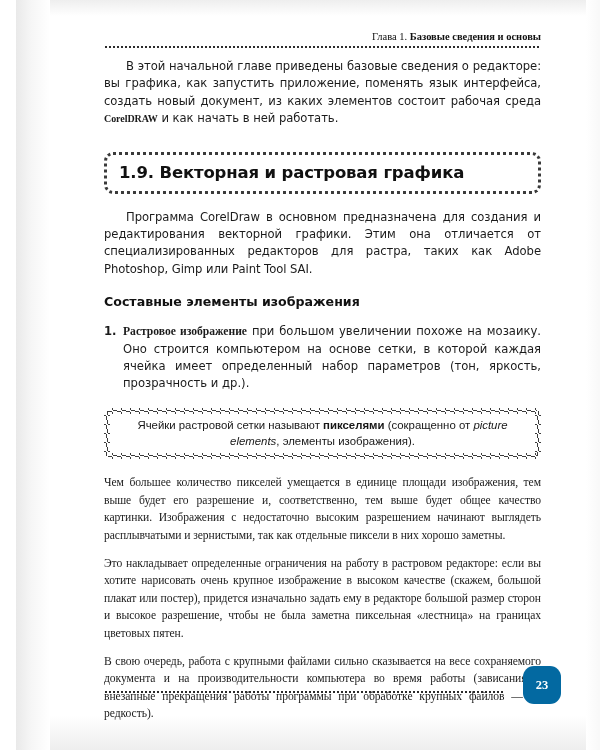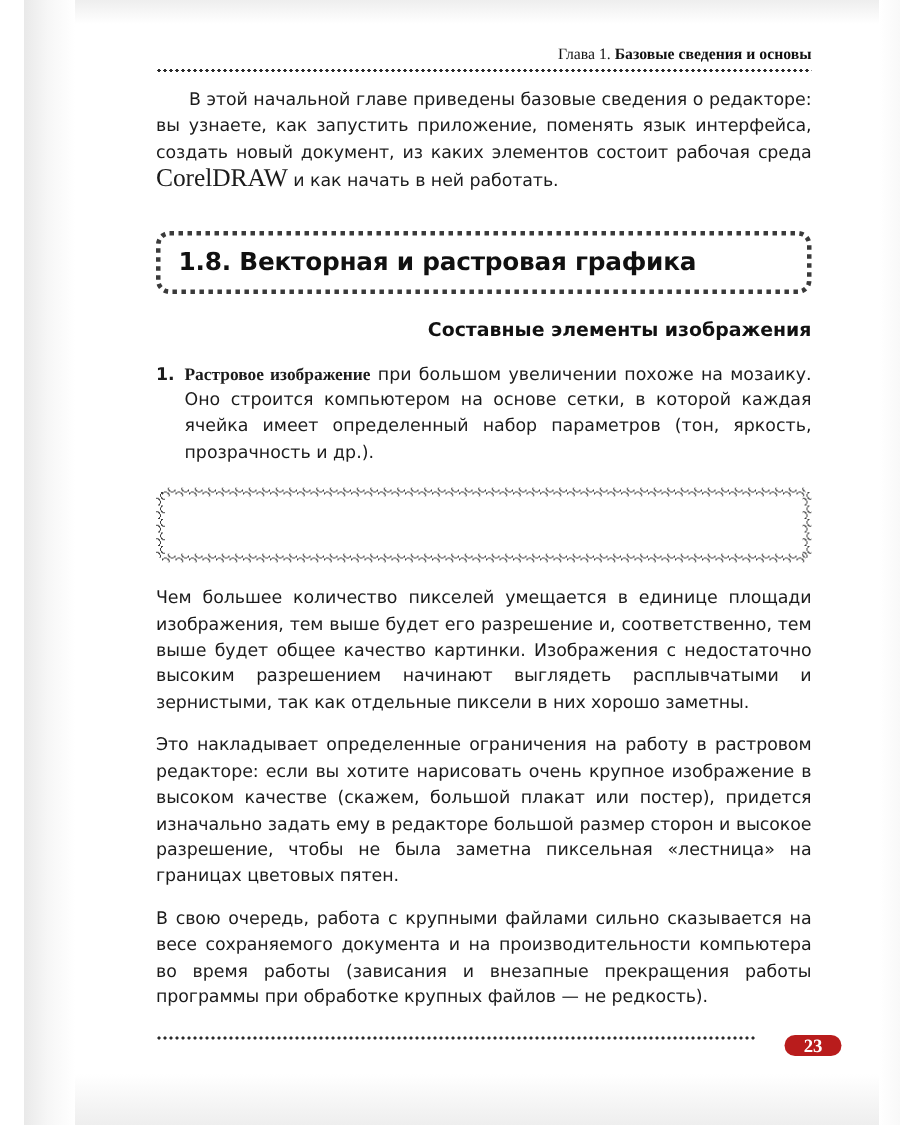--- a/index.html
+++ b/index.html
@@ -79,27 +79,28 @@
 
   p.body {
     margin: 0 0 0 0;
     font-size: 11.6px;
     line-height: 17.4px;
     text-align: justify;
     text-indent: 22px;
     color: #1b1b1b;
     letter-spacing: -0.05px;
   }
-  p.body.no-indent { text-indent: 0; }
+  p.body.no-indent { text-indent: 0; font-family: Liberation Serif, serif; }
   p.gap-sm { margin-top: 11px; }
   p.gap-md { margin-top: 15px; }
 
   .serif-inline {
     font-family: "Liberation Serif", "DejaVu Serif", serif;
-    font-size: 17px;
+    font-size: 10px;
+    font-weight: bold;
   }
 
   
   .section-heading {
     position: relative;
     margin: 24px 0 0 0;
     width: 437px;
     height: 42px;
     box-sizing: border-box;
   }
@@ -151,21 +152,21 @@
     top: 0;
     font-weight: 700;
     font-size: 11.6px;
     line-height: 17.4px;
   }
   .lead-bold { font-weight: 700; font-family: Liberation Serif, serif; }
 
   
   .sub-heading {
     margin: 16px 0 0 0;
-    text-align: right;
+    text-align: left;
     font-size: 12.6px;
     font-weight: 700;
     color: #111111;
   }
 
   
   .callout {
     position: relative;
     margin: 15px 0 0 0;
     width: 437px;
@@ -235,22 +236,22 @@
     height: 2px;
     background-image: radial-gradient(circle, #2b2b2b 45%, rgba(0,0,0,0) 46%);
     background-size: 4px 2px;
     background-repeat: repeat-x;
   }
   .page-number-badge {
     position: absolute;
     right: 55px;
     bottom: 46px;
     width: 38px;
-    height: 14px;
-    background: #b91c1c;
+    height: 38px;
+    background: #0369a1;
     border-radius: 11px;
     display: flex;
     align-items: center;
     justify-content: center;
     color: #ffffff;
     font-family: "Liberation Serif", "DejaVu Serif", serif;
     font-weight: 700;
     font-size: 12.5px;
   }
 </style>
@@ -265,41 +266,43 @@
   <div class="scan-edge-right"></div>
 
   <div class="running-head">
     <span class="rh-chapter">Глава 1.</span>
     <span class="rh-title">Базовые сведения и основы</span>
   </div>
   <div class="head-rule"></div>
 
   <div class="column">
 
-    <p class="body"><span>В этой начальной главе приведены базовые сведения о редакторе: вы узнаете, как запустить приложение, поменять язык интерфейса, создать новый документ, из каких элементов состоит рабочая среда </span><span class="serif-inline">CorelDRAW</span><span> и как начать в ней работать.</span></p>
+    <p class="body"><span>В этой начальной главе приведены базовые сведения о редакторе: вы графика, как запустить приложение, поменять язык интерфейса, создать новый документ, из каких элементов состоит рабочая среда </span><span class="serif-inline">CorelDRAW</span><span> и как начать в ней работать.</span></p>
 
     <div class="section-heading">
       <div class="bead-frame"></div>
-      <div class="heading-text">1.8. Векторная и растровая графика</div>
+      <div class="heading-text">1.9. Векторная и растровая графика</div>
     </div>
 
+    <p class="body gap-md">Программа CorelDraw в основном предназначена для создания и редактирования векторной графики. Этим она отличается от специализированных редакторов для растра, таких как Adobe Photoshop, Gimp или Paint Tool SAI.</p>
 
     <div class="sub-heading">Составные элементы изображения</div>
 
     <ol class="num-list">
       <li>
         <span class="li-marker">1.</span><span class="lead-bold">Растровое изображение</span><span> при большом увеличении похоже на мозаику. Оно строится компьютером на основе сетки, в которой каждая ячейка имеет определенный набор параметров (тон, яркость, прозрачность и др.).</span>
       </li>
     </ol>
 
     <div class="callout">
       <div class="wave-top"></div>
       <div class="wave-bottom"></div>
       <div class="wave-left"></div>
       <div class="wave-right"></div>
+      <div class="callout-text"><span>Ячейки растровой сетки называют </span><span class="b">пикселями</span><span> (сокращенно от </span><span class="i">picture elements</span><span>, элементы изображения).</span></div>
     </div>
 
     <p class="body no-indent gap-md">Чем большее количество пикселей умещается в единице площади изображения, тем выше будет его разрешение и, соответственно, тем выше будет общее качество картинки. Изображения с недостаточно высоким разрешением начинают выглядеть расплывчатыми и зернистыми, так как отдельные пиксели в них хорошо заметны.</p>
     <p class="body no-indent gap-sm">Это накладывает определенные ограничения на работу в растровом редакторе: если вы хотите нарисовать очень крупное изображение в высоком качестве (скажем, большой плакат или постер), придется изначально задать ему в редакторе большой размер сторон и высокое разрешение, чтобы не была заметна пиксельная «лестница» на границах цветовых пятен.</p>
     <p class="body no-indent gap-sm">В свою очередь, работа с крупными файлами сильно сказывается на весе сохраняемого документа и на производительности компьютера во время работы (зависания и внезапные прекращения работы программы при обработке крупных файлов — не редкость).</p>
 
   </div>
 
   <div class="foot-rule"></div>
   <div class="page-number-badge">23</div>

